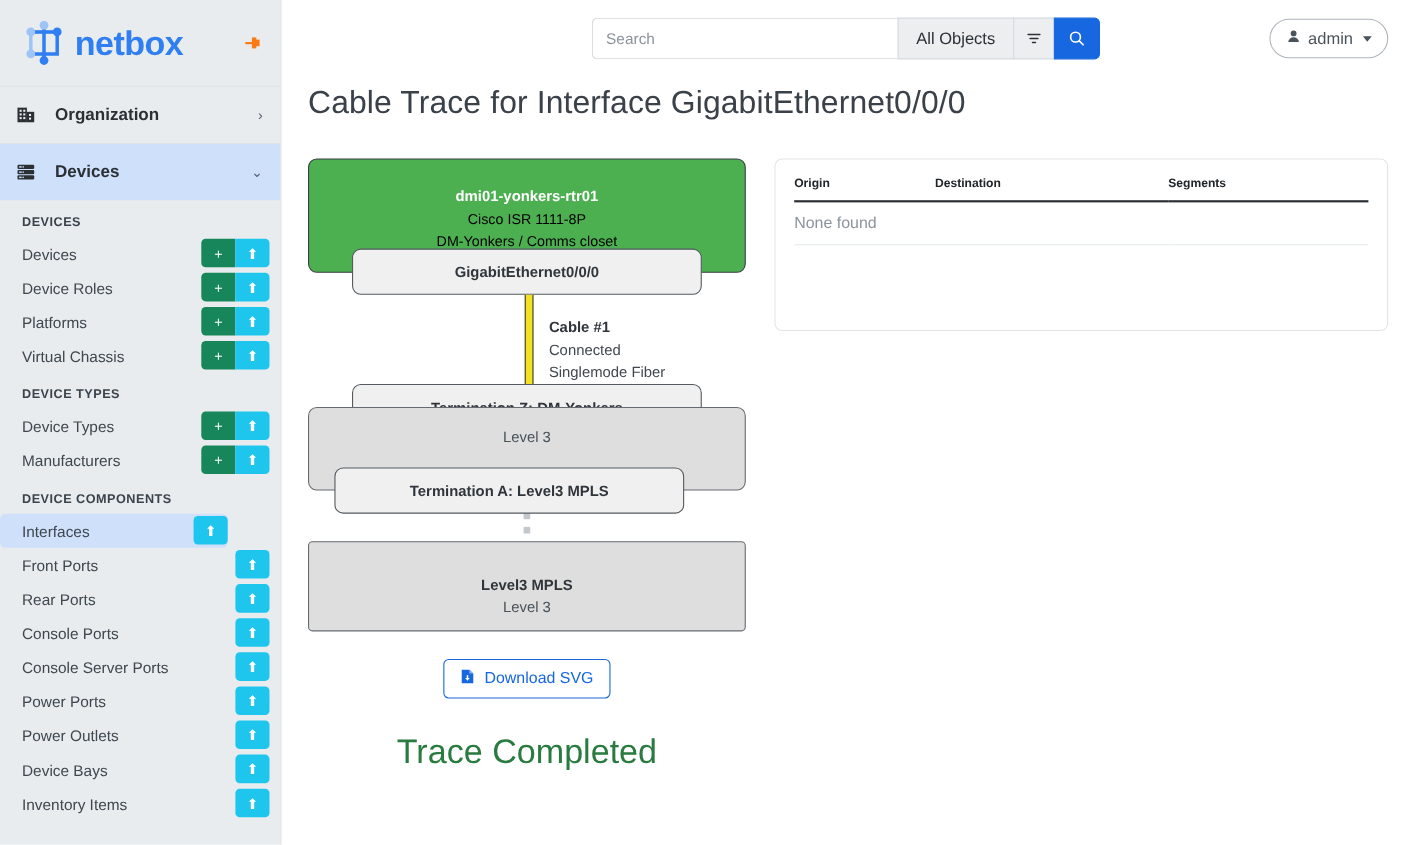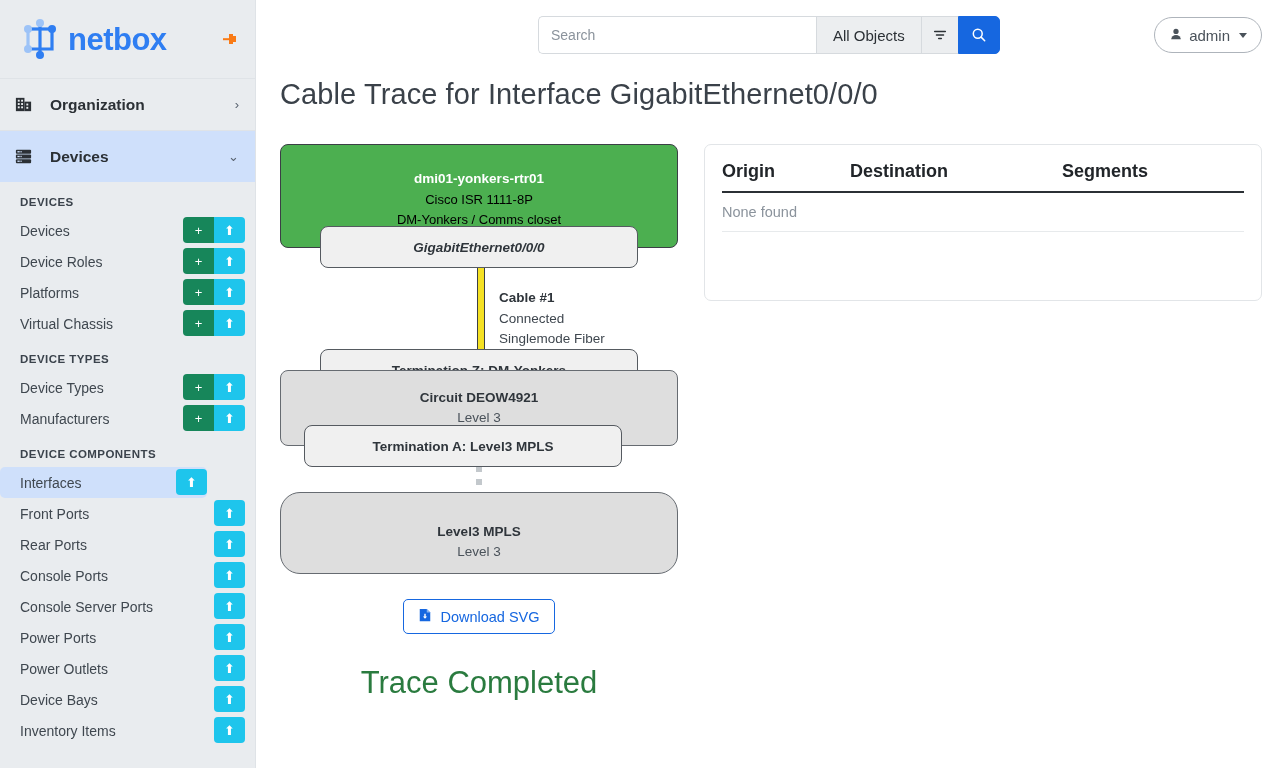--- a/index.html
+++ b/index.html
@@ -120,21 +120,21 @@
   }
   .device-name { font-size: 13.5px; font-weight: 700; color: #fff; line-height: 1.55; }
   .device-sub { font-size: 13px; color: #000000; line-height: 1.55; }
 
   .term-node {
     background: #f0f0f0; border: 1px solid #555a60;
     height: 42px; display: flex; align-items: center; justify-content: center;
     font-size: 13.5px; font-weight: 700; color: #2f353b;
     width: 318px; margin: 0 auto;
   }
-  .iface-node { margin-top: -22px; font-style: italic; }
+  .iface-node { margin-top: -22px; }
 
   .cable-zone { height: 102px; position: relative; }
   .cable-line {
     position: absolute; left: 197px; top: 0; width: 8px; height: 102px;
     background: #f5e124; border-left: 1px solid #3b3f45; border-right: 1px solid #3b3f45;
   }
   .cable-info { position: absolute; left: 219px; top: 20px; text-align: left; }
   .cable-title { font-size: 13.5px; font-weight: 700; color: #2f353b; line-height: 1.52; }
   .cable-meta { font-size: 13.5px; color: #3f474f; line-height: 1.52; }
 
@@ -145,21 +145,21 @@
   }
   .circuit-name { font-size: 13.5px; font-weight: 700; color: #2f353b; line-height: 1.5; }
   .circuit-sub { font-size: 13.5px; color: #4a525a; line-height: 1.5; }
   .termz { position: absolute; top: -21px; left: 40px; }
   .terma { position: absolute; bottom: -21px; left: 24px; }
 
   .dotted-gap { height: 46px; display: flex; flex-direction: column; align-items: center; justify-content: center; gap: 7px; }
   .dot { width: 6px; height: 6px; background: #c3c8cc; }
 
   .provider-node {
-    background: #dedede; border: 1px solid #666b71; border-radius: 20px;
+    background: #dedede; border: 1px solid #666b71; border-radius: 4px;
     height: 82px; padding-top: 29px;
   }
   .prov-name { font-size: 13.5px; font-weight: 700; color: #2f353b; line-height: 1.5; }
   .prov-sub { font-size: 13.5px; color: #4a525a; line-height: 1.5; }
 
   .dl-wrap { display: flex; justify-content: center; margin-top: 25px; }
   .dl-btn {
     border: 1px solid #1667e0; border-radius: 5px; background: #fff;
     color: #1667e0; font-size: 14.5px; padding: 7px 14px;
     display: inline-flex; align-items: center; gap: 8px;
@@ -169,21 +169,21 @@
   }
 
   
   .card {
     flex: 1; border: 1px solid #e2e5e8; border-radius: 7px; background: #fff;
     height: 157px; padding: 16px 17px 0 17px; align-self: flex-start;
   }
   .card-title { font-size: 19.5px; color: #3a4149; font-weight: 400; padding-bottom: 16px; }
   table { width: 100%; border-collapse: collapse; }
   th {
-    text-align: left; font-size: 18px; font-weight: 700; color: #212529;
+    text-align: left; font-size: 11px; font-weight: 700; color: #212529;
     padding: 0 0 9px 0; border-bottom: 2px solid #2b3035;
   }
   td {
     font-size: 14.5px; color: #8b939c; padding: 11px 0 11px 0;
     border-bottom: 1px solid #e7eaec;
   }
 </style>
 </head>
 <body>
 
@@ -417,21 +417,20 @@
           <div class="cable-info">
             <div class="cable-title">Cable #1</div>
             <div class="cable-meta">Connected</div>
             <div class="cable-meta">Singlemode Fiber</div>
           </div>
         </div>
 
         <div class="circuit-stack">
           <div class="node term-node termz">Termination Z: DM-Yonkers</div>
           <div class="node circuit-box">
-            <div class="circuit-name">Circuit DEOW4921</div>
             <div class="circuit-sub">Level 3</div>
           </div>
           <div class="node term-node terma">Termination A: Level3 MPLS</div>
         </div>
 
         <div class="dotted-gap">
           <span class="dot"></span>
           <span class="dot"></span>
           <span class="dot"></span>
         </div>

